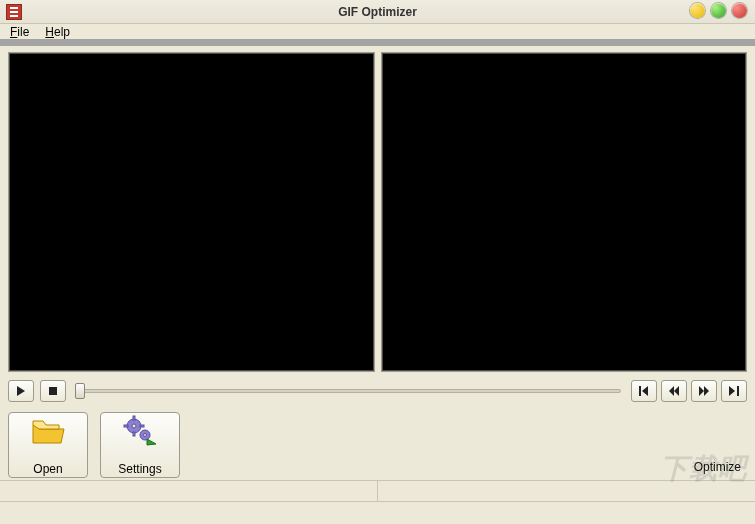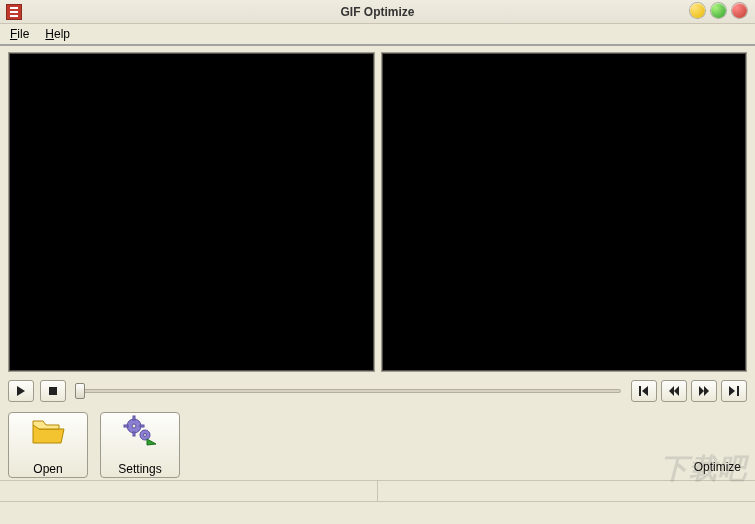--- a/index.html
+++ b/index.html
@@ -50,21 +50,21 @@
     border-radius: 50%;
     box-shadow: inset 0 1px 1px rgba(255,255,255,.5), 0 0 0 1px rgba(0,0,0,.25);
   }
   .wc-min { background: radial-gradient(circle at 30% 30%, #ffe27a, #e6b800); }
   .wc-max { background: radial-gradient(circle at 30% 30%, #a9f27a, #2e9e2e); }
   .wc-close { background: radial-gradient(circle at 30% 30%, #ff8a8a, #c0392b); }
   
   .menubar {
     height: 22px;
     background: #ece9d8;
-    border-bottom: 2px solid #a3a3a3;
+    border-bottom: 7px solid #a3a3a3;
     display: flex;
     align-items: center;
     padding: 0 4px;
     gap: 4px;
   }
   .menubar .menu-item {
     padding: 2px 6px;
     cursor: default;
     color: #000;
   }
@@ -182,21 +182,21 @@
     color: rgba(120,120,120,.22);
     pointer-events: none;
     letter-spacing: 1px;
   }
 </style>
 </head>
 <body>
 
 <div class="titlebar">
   <div class="app-icon"></div>
-  <div class="title">GIF Optimize</div>
+  <div class="title">GIF Optimizer</div>
   <div class="win-controls">
     <span class="wc-min"></span>
     <span class="wc-max"></span>
     <span class="wc-close"></span>
   </div>
 </div>
 
 <div class="menubar">
   <div class="menu-item"><span>F</span>ile</div>
   <div class="menu-item"><span>H</span>elp</div>

